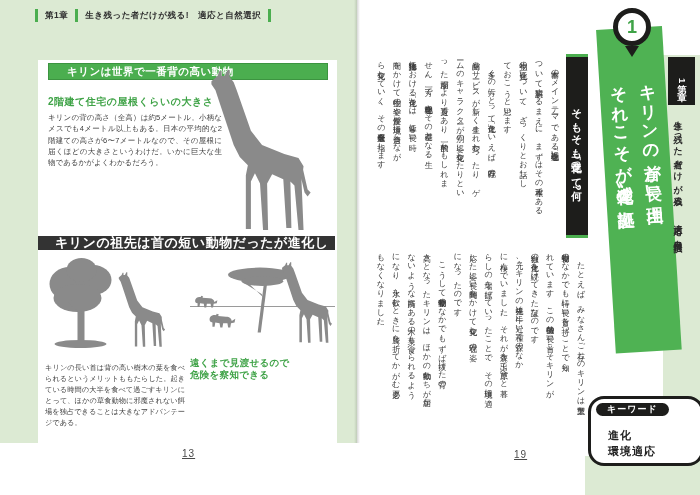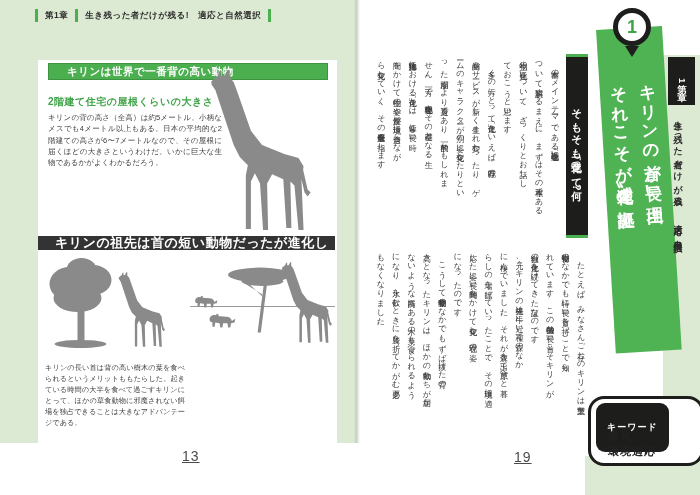--- a/index.html
+++ b/index.html
@@ -42,21 +42,21 @@
 
   .benefit-col { position:absolute; top:194px; }
   .benefit-col.left  { left:7px;  width:140px; }
   .benefit-col.right { left:152px; width:145px; }
   .scene { position:relative; width:100%; height:96px; }
   .horizon { position:absolute; left:0; top:52px; width:100%; height:1px; background:#9a9a9a; }
   .benefit-heading { margin-top:7px; color:#3fa347; font-weight:bold; font-size:9.5px; line-height:12px;
                      white-space:pre-line; letter-spacing:0.3px; }
   .benefit-body { margin-top:12px; font-size:7.2px; line-height:11px; color:#404040; text-align:justify; }
 
-  .page-num { position:absolute; font-size:14px; color:#4a4a4a; letter-spacing:1px;text-decoration:underline; }
+  .page-num { position:absolute; font-size:10px; color:#4a4a4a; letter-spacing:1px;text-decoration:underline; }
   .page-num.p13 { left:182px; top:448px; }
   .page-num.p12 { left:514px; top:449px; }
 
   
   .vtext { writing-mode:vertical-rl; text-orientation:mixed; }
 
   .vband { position:absolute; writing-mode:vertical-rl; text-orientation:mixed;
            font-size:8px; color:#3a3a3a; }
   .vband .vcol {  }
   .band1 { left:372px; top:56px;  width:190px; height:186px; line-height:15.8px; }
@@ -85,21 +85,21 @@
   .edge-chapter { position:absolute; left:668px; top:57px; width:27px; height:48px; background:#1d1d1b;
                   display:flex; align-items:center; justify-content:center; }
   .edge-chapter span { writing-mode:vertical-rl; text-orientation:mixed; color:#ffffff;
                        font-weight:bold; font-size:9.5px; letter-spacing:1px; }
   .edge-title { position:absolute; left:671px; top:114px; height:260px; writing-mode:vertical-rl;
                 text-orientation:mixed; font-weight:bold; font-size:9px; color:#2a2a2a; letter-spacing:1.5px; }
 
   .keyword-box { position:absolute; left:588px; top:396px; width:116px; height:70px; background:#ffffff;
                  border:3px solid #1d1d1b; border-radius:16px; z-index:5; }
   .kw-label { position:absolute; left:5px; top:4px; background:#1d1d1b; color:#ffffff; border-radius:9px;
-              font-size:9px; font-weight:bold; padding:18px 11px; letter-spacing:1px; }
+              font-size:9px; font-weight:bold; padding:0 11px; letter-spacing:1px; }
   .kw-items { position:absolute; left:17px; top:28px; font-size:11px; font-weight:bold; color:#222222;
               line-height:16px; letter-spacing:1px; }
 
   svg .sil { fill:#8a8a8a; }
 </style>
 </head>
 <body>
 
 <svg width="0" height="0" style="position:absolute">
   <defs>
@@ -181,20 +181,22 @@
         <svg width="30" height="18" viewBox="0 0 42 24" style="position:absolute;left:16px;top:58px;">
             <use href="#predator"></use>
           </svg>
         <svg width="72" height="72" viewBox="0 0 90 90" style="position:absolute;left:34px;top:8px;">
             <use href="#acacia"></use>
           </svg>
         <svg width="56" height="82" viewBox="0 0 110 160" style="position:absolute;left:88px;top:8px;">
             <use href="#giraffe"></use>
           </svg>
       </div>
+      <div class="benefit-heading">遠くまで見渡せるので
+危険を察知できる</div>
     </div>
   </div>
 
   <div class="page-num p13">13</div>
 
   <div class="banner">
     <div class="banner-text">
       <div>キリンの首が長い理由</div>
       <div>それこそが〝進化〟の証拠</div>
     </div>

